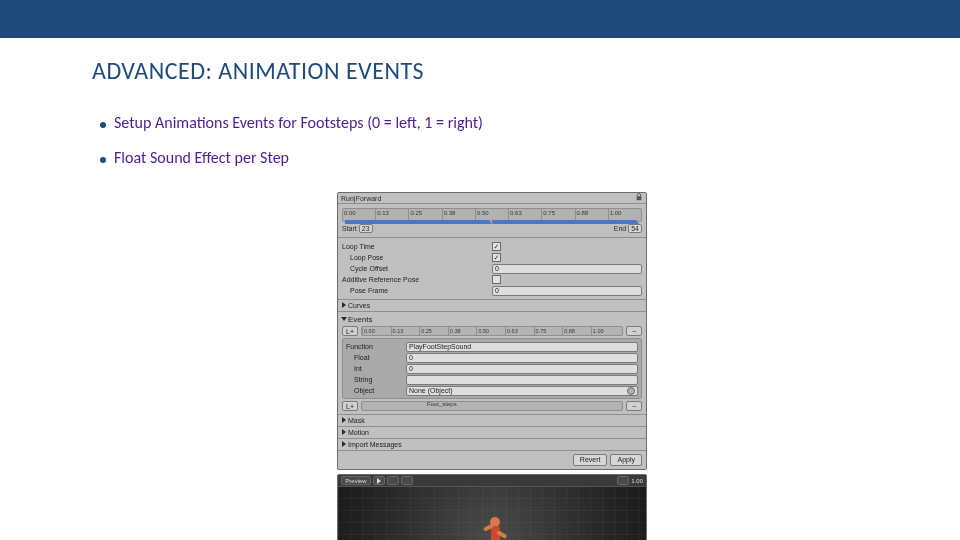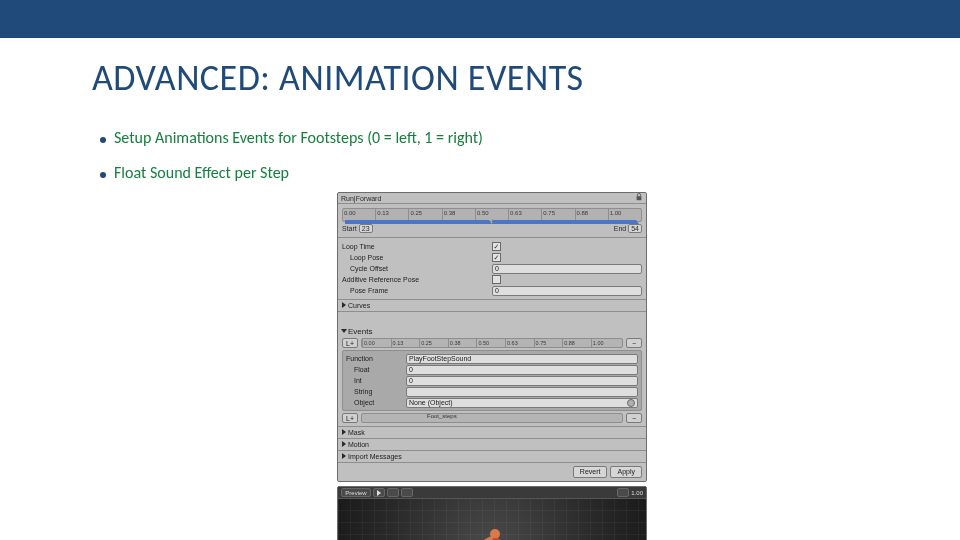--- a/index.html
+++ b/index.html
@@ -6,29 +6,29 @@
   html, body { width: 960px; height: 540px; overflow: hidden; }
   body { background: #fff; font-family: "Segoe UI", Candara, Calibri, Arial, sans-serif; }
 
   .banner {
     width: 100%; height: 38px; background: #1f4a7a;
   }
   .title-row {
     padding: 18px 0 28px 92px;
   }
   .title-row h1 {
-    font-weight: 400; font-size: 36px; letter-spacing: 0.5px;
+    font-weight: 400; font-size: 24px; letter-spacing: 0.5px;
     color: #1f4a7a;
   }
   .bullets {
     padding-left: 100px;
   }
   .bullet {
     display: flex; align-items: flex-start;
-    font-size: 16px; color: #15803d; margin-bottom: 16px;
+    font-size: 16px; color: #4c1d95; margin-bottom: 16px;
   }
   .dot {
     display: inline-block; width: 6px; height: 6px; border-radius: 50%;
     background: #1f4a7a; margin: 9px 8px 0 0; flex: 0 0 6px;
   }
 
   
   .unity {
     position: absolute; left: 337px; top: 192px; width: 310px;
     font-family: "Helvetica Neue", Arial, sans-serif; font-size: 8px;
@@ -87,21 +87,21 @@
   .num-in { flex: 1; height: 10px; background: #dedede; border: 1px solid #7a7a7a;
     border-radius: 2px; font-size: 7px; padding: 0 2px; line-height: 8px; }
   .fold { display: inline-block; margin-right: 2px; }
   .tri { display:inline-block; width:0; height:0;
     border-top:3px solid transparent; border-bottom:3px solid transparent;
     border-left:4px solid #2a2a2a; }
   .tri.down { transform: rotate(90deg); }
 
   
   .events { padding: 3px 4px; background: #c0c0c0; border-bottom: 1px solid #8e8e8e; }
-  .ev-header { display:flex; align-items:center; margin-bottom:2px;margin-top:12px; }
+  .ev-header { display:flex; align-items:center; margin-bottom:2px; }
   .ev-strip {
     position: relative; height: 10px; background: #b4b4b4;
     border: 1px solid #8e8e8e; border-radius: 2px; display:flex;
   }
   .ev-strip .ev {
     position: absolute; top: 0; bottom: 0; width: 20px;
     border-left: 1px solid #8e8e8e; font-size:5.5px; color:#3a3a3a;
     padding-left:1px; line-height:8px;
   }
   .ev-add {

